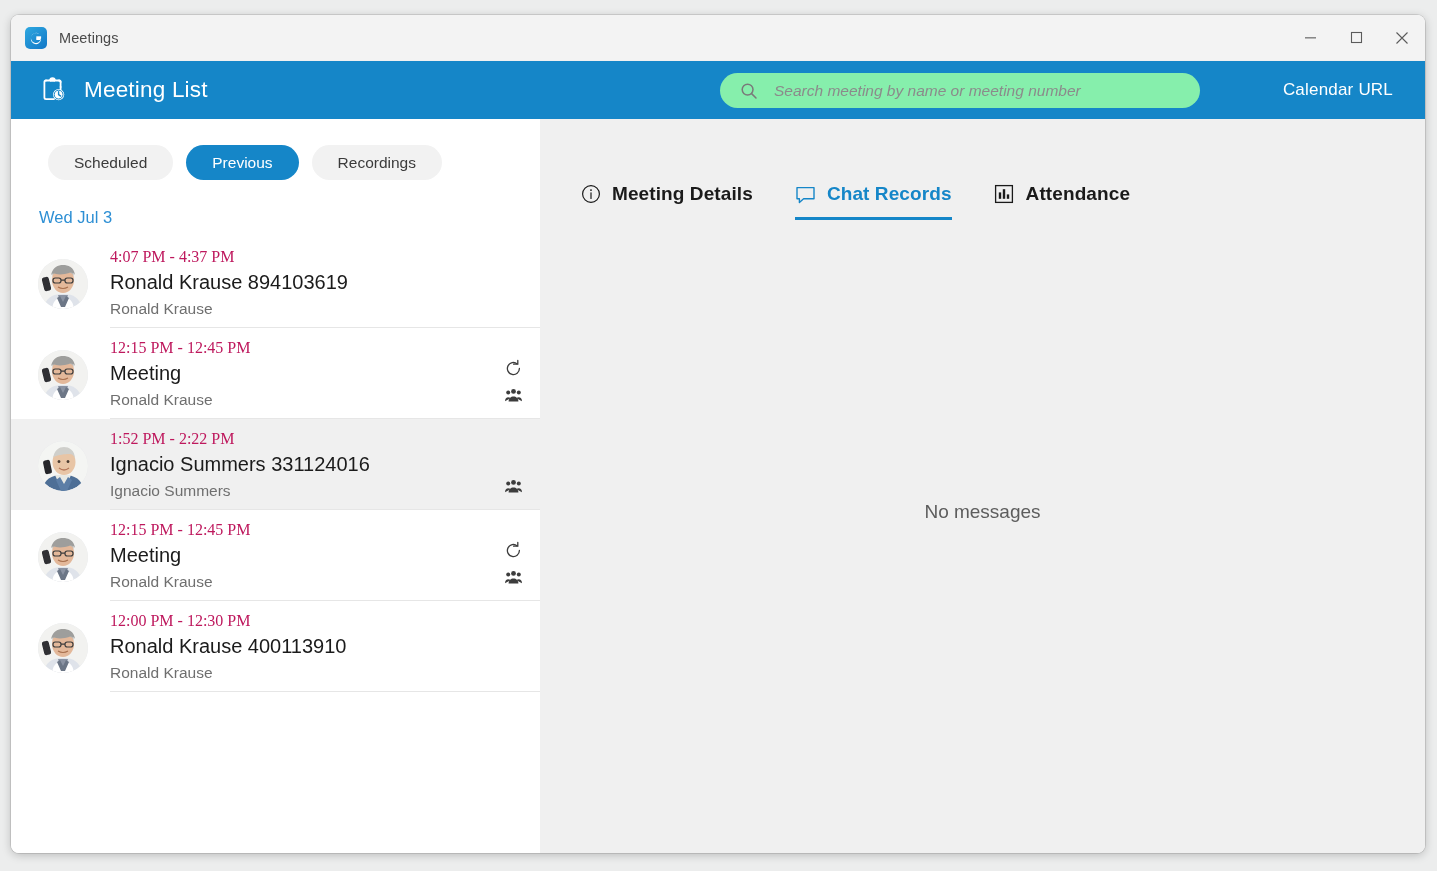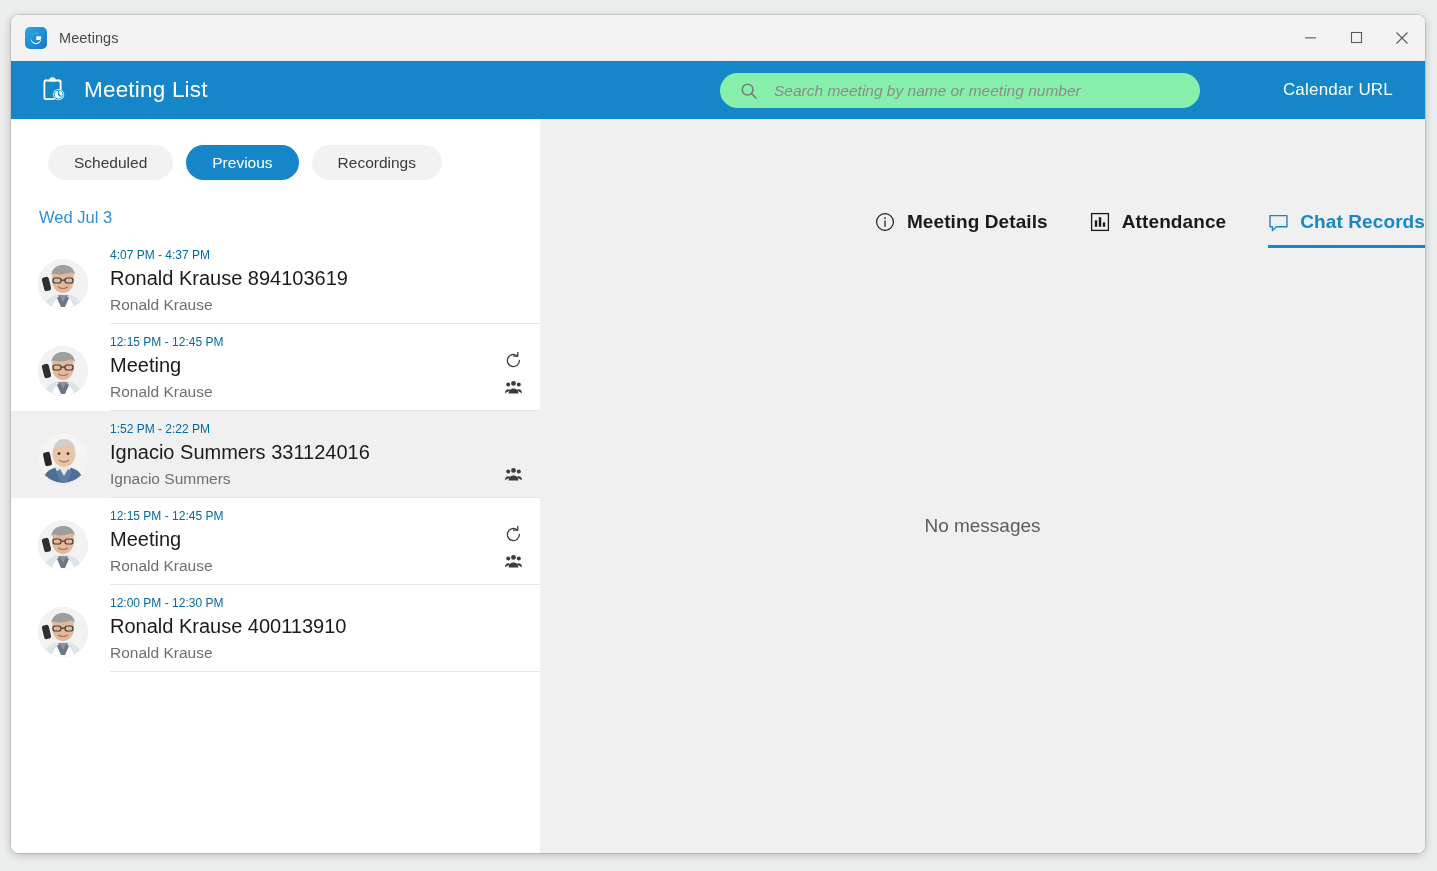--- a/index.html
+++ b/index.html
@@ -196,23 +196,24 @@
     margin-left: 22px;
     padding-bottom: 9px;
     border-bottom: 1px solid #e6e6e6;
     min-width: 0;
     padding-right: 10px;
     display: flex;
   }
   .mtg-row:last-child .mtg-main { }
   .mtg-text { flex: 1; min-width:0; }
   .mtg-time {
-    font-size: 12px;
-    color: #0369a1;
+    font-size: 16px;
+    color: #be185d;
     padding-top: 3px;
+    font-family: Liberation Serif, serif;
   }
   .mtg-title {
     font-size: 20px;
     color: #1b1b1b;
     padding-top: 5px;
     white-space: nowrap;
     overflow: hidden;
     text-overflow: ellipsis;
   }
   .mtg-organizer {
@@ -237,23 +238,22 @@
     flex: 1;
     background: #f0f0f0;
     display: flex;
     flex-direction: column;
     min-width: 0;
     position: relative;
   }
   .tabs {
     display: flex;
     align-items: flex-end;
-    padding: 92px 0 0 40px;
+    padding: 64px 0 0 40px;
     gap: 42px;
-    justify-content: flex-end;
   }
   .tab {
     display: flex;
     align-items: center;
     gap: 11px;
     padding-bottom: 12px;
     cursor: pointer;
     border-bottom: 3px solid transparent;
     color: #1a1a1a;
   }
@@ -562,37 +562,37 @@
           <div class="tab">
             <span class="tab-icon">
               <svg width="20" height="20" viewBox="0 0 20 20">
       <circle cx="10" cy="10" r="8.4" fill="none" stroke="currentColor" stroke-width="1.2"></circle>
       <circle cx="10" cy="6.1" r="0.95" fill="currentColor"></circle>
       <path d="M10 8.8v5.6" stroke="currentColor" stroke-width="1.2" stroke-linecap="round"></path>
     </svg>
             </span>
             <span class="tab-label">Meeting Details</span>
           </div>
+          <div class="tab active">
+            <span class="tab-icon">
+              <svg width="21" height="21" viewBox="0 0 21 21">
+      <path d="M2 3.6h17v11.2H8.6L4.4 18.6v-3.8H2z" fill="none" stroke="currentColor" stroke-width="1.4" stroke-linejoin="round"></path>
+    </svg>
+            </span>
+            <span class="tab-label">Chat Records</span>
+          </div>
           <div class="tab">
             <span class="tab-icon">
               <svg width="20" height="20" viewBox="0 0 20 20">
       <rect x="1.6" y="1.6" width="16.8" height="16.8" fill="none" stroke="currentColor" stroke-width="1.3"></rect>
       <rect x="4.8" y="8.4" width="2.4" height="6.4" fill="currentColor"></rect>
       <rect x="8.8" y="5.2" width="2.4" height="9.6" fill="currentColor"></rect>
       <rect x="12.8" y="10.4" width="2.4" height="4.4" fill="currentColor"></rect>
     </svg>
             </span>
             <span class="tab-label">Attendance</span>
           </div>
-          <div class="tab active">
-            <span class="tab-icon">
-              <svg width="21" height="21" viewBox="0 0 21 21">
-      <path d="M2 3.6h17v11.2H8.6L4.4 18.6v-3.8H2z" fill="none" stroke="currentColor" stroke-width="1.4" stroke-linejoin="round"></path>
-    </svg>
-            </span>
-            <span class="tab-label">Chat Records</span>
-          </div>
         </div>
       <div class="empty-state">No messages</div>
     </div>
 
   </div>
 </div>
 
 </body></html>

